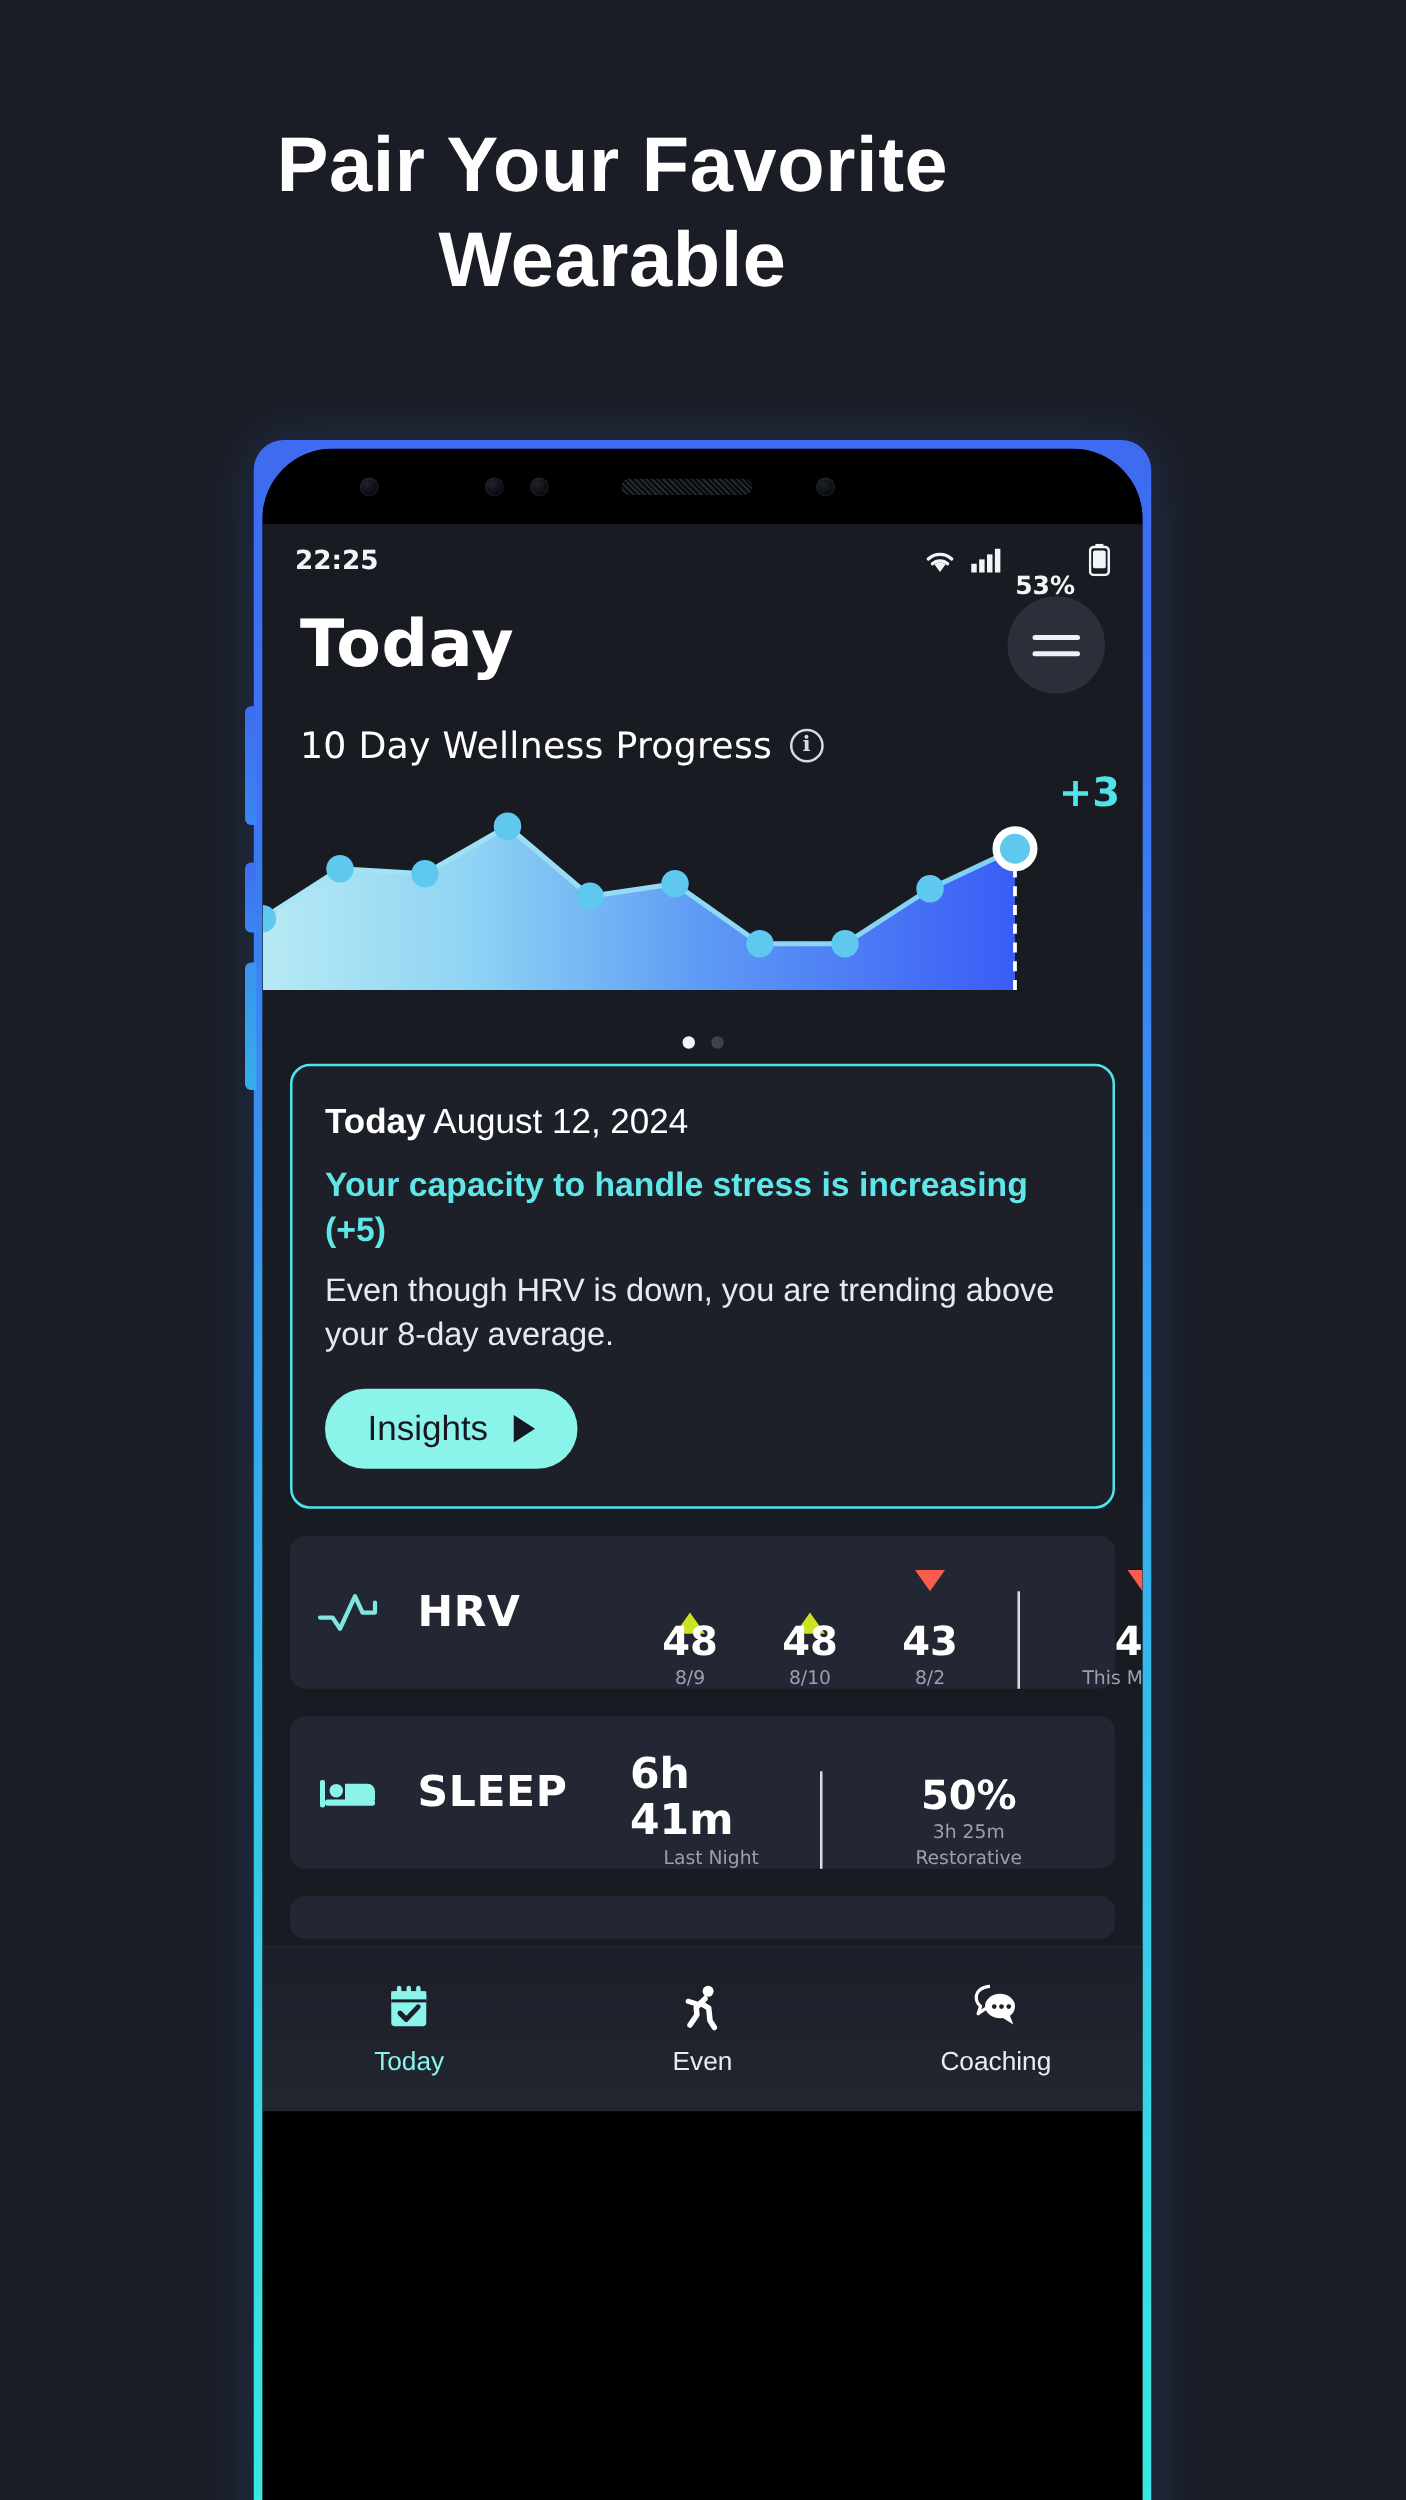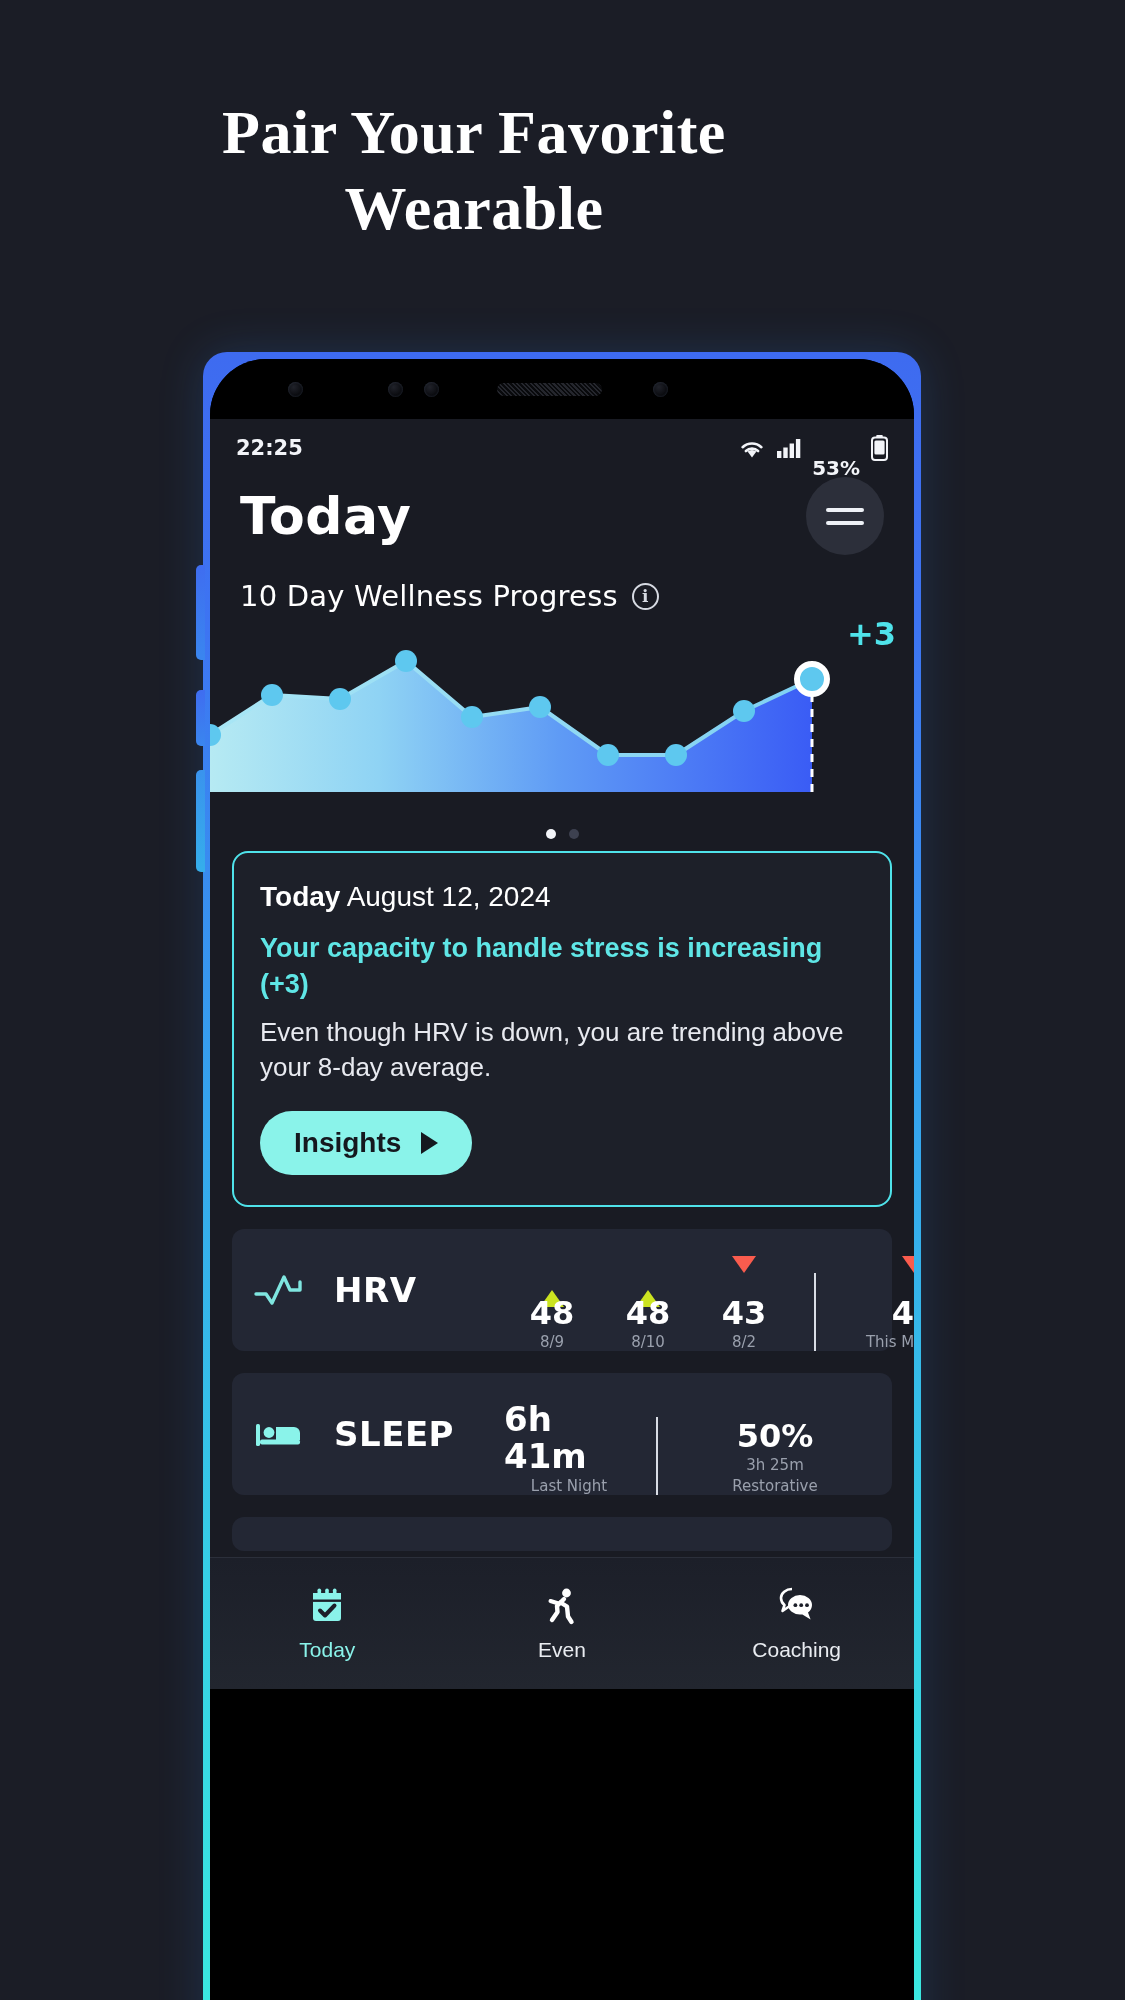--- a/index.html
+++ b/index.html
@@ -16,29 +16,29 @@
     position: relative;
     width: 1125px;
     height: 2000px;
     background: #1b1d26;
   }
 
   
   .headline {
     position: absolute;
     top: 95px;
-    left: 0;
+    left: 16px;
     width: 948px;
     text-align: center;
     color: #ffffff;
     font-size: 62px;
     font-weight: 700;
     line-height: 1.22;
     letter-spacing: 0.5px;
-    font-family: Liberation Serif, serif;
+    font-family: Liberation Sans, sans-serif;
     white-space: pre-line;
   }
 
   
   .phone-frame {
     position: absolute;
     left: 203px;
     top: 352px;
     width: 718px;
     height: 1975px;
@@ -263,21 +263,21 @@
   .insights-btn {
     margin-top: 26px;
     display: inline-flex;
     align-items: center;
     gap: 20px;
     background: #8af3ea;
     color: #15181f;
     border-radius: 40px;
     padding: 16px 34px;
     font-size: 28px;
-    font-weight: 700;
+    font-weight: 400;
   }
   .play-tri {
     width: 0; height: 0;
     border-left: 17px solid #15181f;
     border-top: 11px solid transparent;
     border-bottom: 11px solid transparent;
   }
 
   
   .metric-card {
@@ -498,21 +498,21 @@
         <div class="carousel-dots">
           <span class="on"></span>
           <span></span>
         </div>
 
         <div class="insight-card">
           <div class="insight-date">
             <b>Today</b>
             <span>August 12, 2024</span>
           </div>
-          <div class="insight-head">Your capacity to handle stress is increasing (+3)</div>
+          <div class="insight-head">Your capacity to handle stress is increasing (+5)</div>
           <div class="insight-body">Even though HRV is down, you are trending above your 8-day average.</div>
           <div class="insights-btn">
             <span>Insights</span>
             <span class="play-tri"></span>
           </div>
         </div>
 
         <div class="metric-card">
           <div class="metric-left">
             <svg width="62" height="40" viewBox="0 0 62 40">

